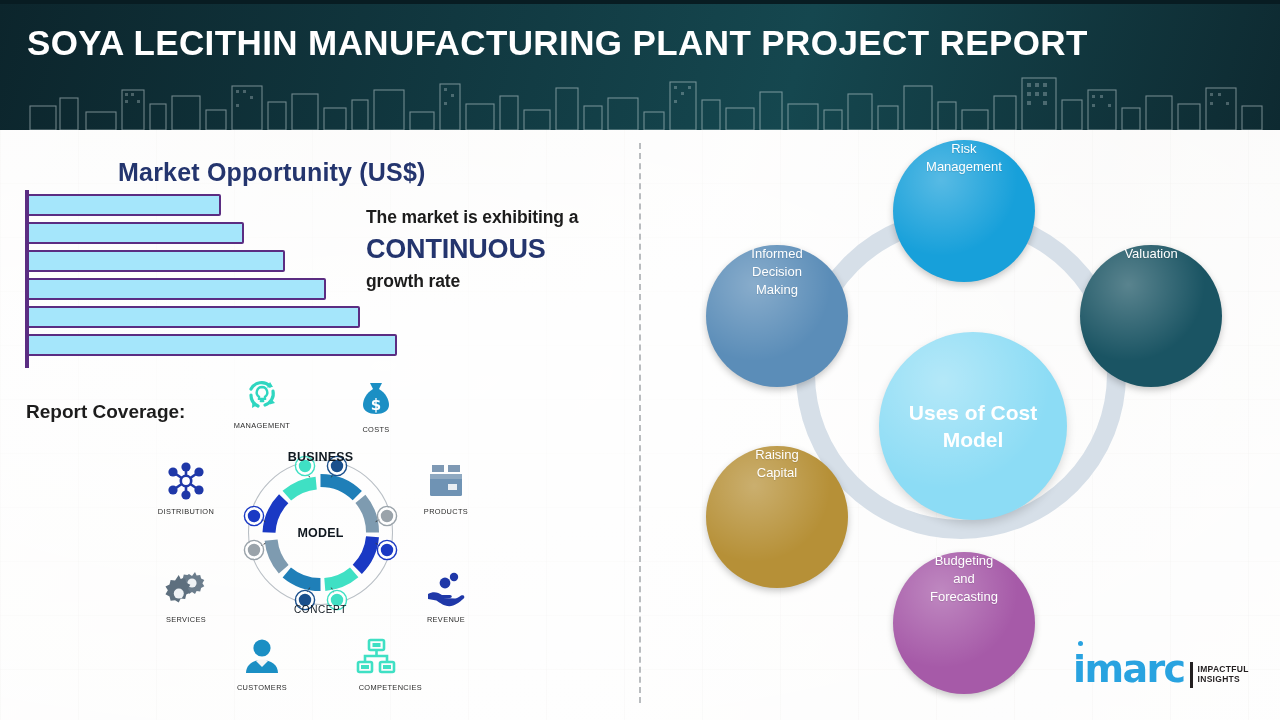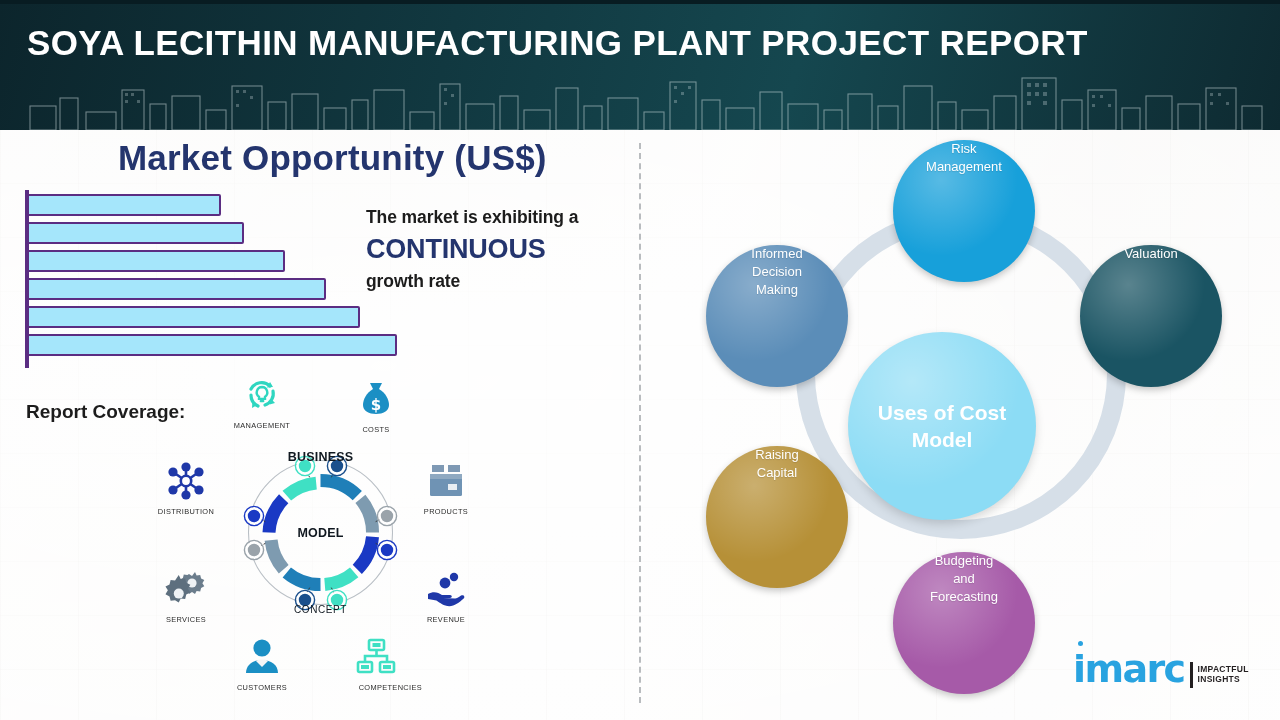--- a/index.html
+++ b/index.html
@@ -45,22 +45,22 @@
   }
 
   
   .divider{
     position:absolute;left:639px;top:143px;width:0;height:560px;
     border-left:2px dashed #b9bcbf;
   }
 
   
   .mo-title{
-    position:absolute;left:118px;top:138px;
-    font-size:35px;font-weight:bold;color:#24356e;
+    position:absolute;left:118px;top:158px;
+    font-size:25px;font-weight:bold;color:#24356e;
     font-family:"Liberation Sans", sans-serif;letter-spacing:.2px;
   }
   .chart{position:absolute;left:25px;top:190px;width:380px;height:178px;}
   .axis{position:absolute;left:0;top:0;width:4px;height:178px;background:#5b2d82;}
   .bar{
     position:absolute;left:2px;height:22px;
     background:#a5e6fb;border:2.5px solid #5b2d82;border-radius:2px;
     box-sizing:border-box;
   }
 
@@ -100,21 +100,21 @@
   }
   .node{
     position:absolute;border-radius:50%;
     display:flex;align-items:flex-start;justify-content:center;text-align:center;
     color:#ffffff;font-weight:normal;line-height:18px;
     font-family:"Liberation Sans", sans-serif;
     box-shadow:0 3px 7px rgba(0,0,0,.22);
   }
   .node span{display:block;padding:0 6px;text-shadow:0 1px 1px rgba(0,0,0,.12);}
   .center-node{
-    position:absolute;left:200px;top:200px;width:188px;height:188px;border-radius:50%;
+    position:absolute;left:231px;top:200px;width:188px;height:188px;border-radius:50%;
     display:flex;align-items:center;justify-content:flex-end;text-align:center;
     color:#ffffff;font-weight:bold;font-size:21px;line-height:27px;
     box-shadow:0 4px 10px rgba(0,0,0,.15);
   }
   .logo{position:absolute;left:1073px;top:650px;width:200px;height:58px;}
   .logo-mark{
     font-size:38px;font-weight:bold;color:#29a3e0;letter-spacing:-1.6px;
     font-family:"DejaVu Sans", sans-serif;line-height:38px;
   }
   .logo-tag{

